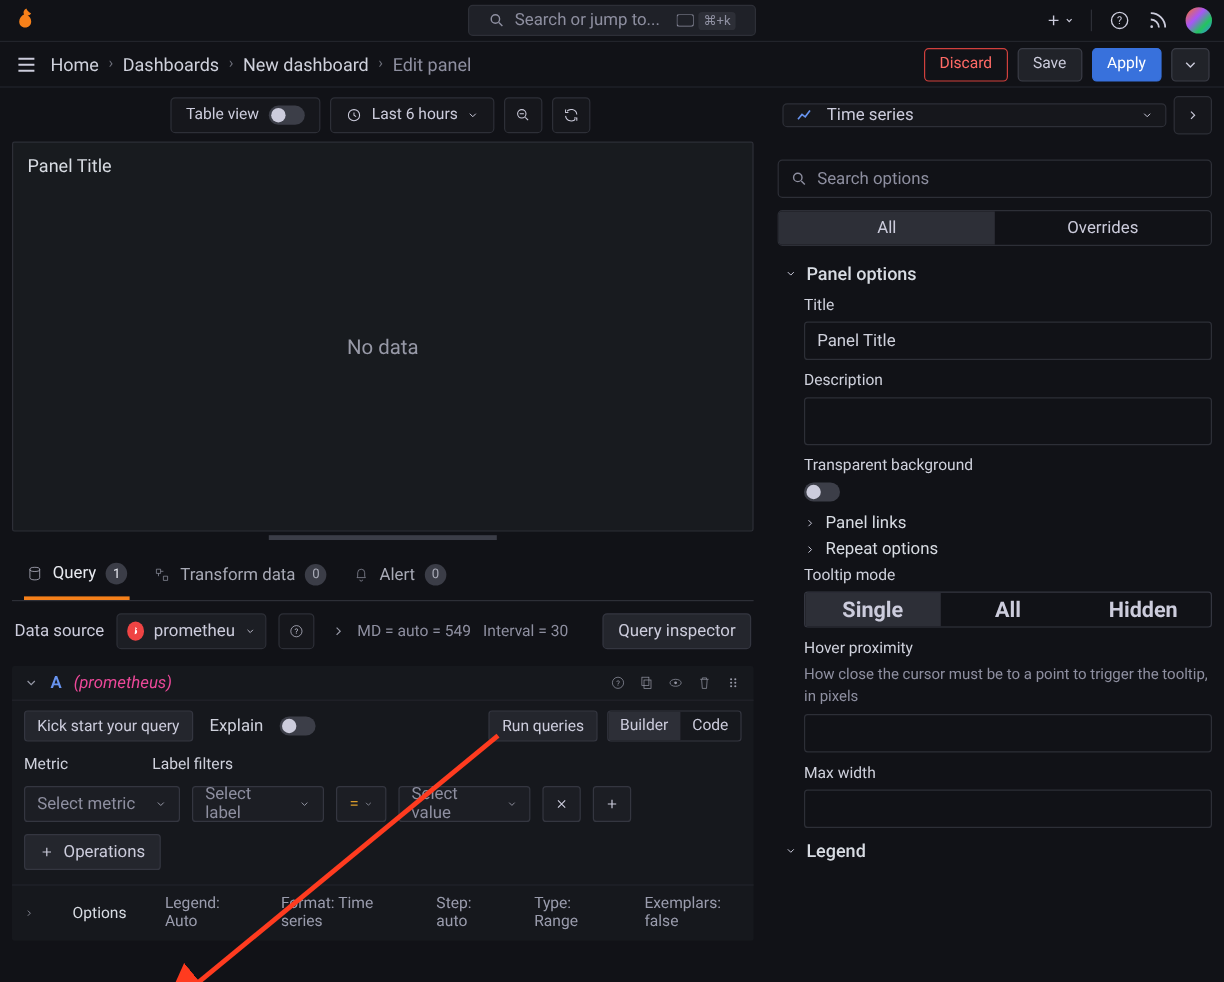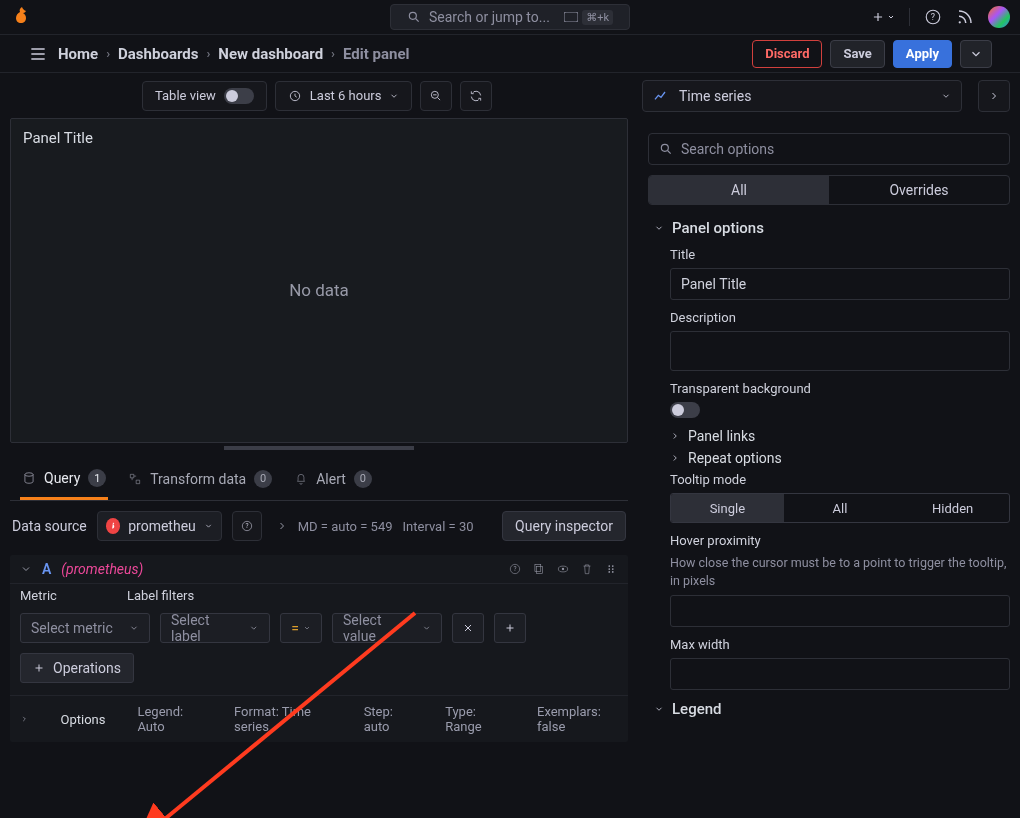--- a/index.html
+++ b/index.html
@@ -53,59 +53,58 @@
 .avatar {
   width: 22px; height: 22px; border-radius: 50%;
   background: linear-gradient(135deg,#f97316 0%,#a855f7 40%,#22c55e 70%,#3b82f6 100%);
 }
 .breadcrumb-row {
   height: 39px;
   border-top: 1px solid #22242b;
   border-bottom: 1px solid #22242b;
   display: flex;
   align-items: center;
-  padding: 0 28px;
+  padding: 0 12px;
   gap: 10px;
-  font-weight: bold;
 }
 .hamburger { cursor:pointer; }
 .crumbs { display:flex; align-items:center; gap:8px; font-size:15px;}
 .crumbs .sep { color:#6d6f7a; font-size:13px;}
 .crumbs .crumb { color:#cfd1dc; }
 .crumbs .crumb.muted { color:#8e8fa0; }
 .br-actions { margin-left:auto; display:flex; gap:8px; align-items:center;}
 .btn {
   height: 28px; padding: 0 12px; border-radius: 4px; font-size: 13px;
   display:flex; align-items:center; border:1px solid #3b3d47; background:#212329; color:#ccccdc; cursor:pointer;
 }
 .btn.red { border-color:#d1403d; color:#ff6a66; background:transparent;}
 .btn.blue { background:#3871dc; border-color:#3871dc; color:#fff;}
 .btn.chevron { width:32px; padding:0; justify-content:center;}
 
 .toolbar-row {
   height: 45px;
   display:flex;
   align-items:center;
   padding: 0 10px;
-  gap: 16px;
+  gap: 6px;
 }
 .toolbar-left { display:flex; gap:8px; align-items:center; margin-left:132px;}
 .chip {
   height: 30px; padding: 0 12px; border-radius: 4px; font-size: 13px;
   display:flex; align-items:center; gap:8px; border:1px solid #2d2f37; color:#ccccdc;
   background:#16171c;
 }
 .switch { width:30px; height:16px; background:#3c3e48; border-radius:8px; position:relative;}
 .switch::after{content:"";position:absolute;width:12px;height:12px;border-radius:50%;background:#ccccdc;left:2px;top:2px;}
 .seg { display:flex; border:1px solid #2d2f37; border-radius:4px; overflow:hidden;}
 .seg .seg-btn { height:30px; padding:0 14px; display:flex; align-items:center; font-size:13px;}
 .seg .seg-btn.active { background:#2d2f37;}
 .iconbox { width:32px; height:30px; border:1px solid #2d2f37; border-radius:4px; display:flex; align-items:center; justify-content:center; background:#16171c;}
 .vis-select {
-  margin-left:auto; width:320px; height:32px; border:1px solid #2d2f37; border-radius:4px;
+  margin-left:auto; width:320px; height:20px; border:1px solid #2d2f37; border-radius:4px;
   display:flex; align-items:center; padding:0 10px; gap:10px; background:#16171c;justify-content:flex-end;
 }
 .vis-select .grow{flex:1;}
 .collapse-btn { width:32px; height:32px; border:1px solid #2d2f37; border-radius:4px; display:flex; align-items:center; justify-content:center; background:#16171c;}
 
 .main {
   display:flex;
   position:absolute;
   top:118px; bottom:0; left:0; right:0;
 }
@@ -165,21 +164,21 @@
 .tabs2 div{ flex:1; display:flex; align-items:center; justify-content:center;}
 .tabs2 .active{ background:#2d2f37;}
 .sect-h { display:flex; align-items:center; gap:8px; color:#d8dce3; font-size:15px; margin:10px 0 10px 6px; font-weight:500;}
 .field-lbl { font-size:13px; color:#cfd1dc; margin:6px 0 6px 22px;}
 .field-desc { font-size:12.5px; color:#8e8fa0; margin:2px 0 6px 22px; line-height:1.4;}
 .field-input { height:32px; border:1px solid #2d2f37; background:#111217; border-radius:3px; margin:0 0 10px 22px; padding:0 10px; display:flex; align-items:center; color:#cfd1dc;}
 .field-textarea { height:40px; resize:none;}
 .sub-sect { display:flex; align-items:center; gap:8px; color:#d8dce3; margin:6px 0 6px 22px;}
 
 .seg3 { display:flex; border:1px solid #343640; border-radius:3px; overflow:hidden; margin:0 0 10px 22px; height:30px;}
-.seg3 div{ flex:1; display:flex; align-items:center; justify-content:center; font-size:13px;}
+.seg3 div{ flex:1; display:flex; align-items:center; justify-content:center; font-size:18px;font-weight:bold;}
 .seg3 .active{ background:#2d2f37;}
 
 .arrow {
   position:absolute;
   pointer-events:none;
   top: 490px;
   left: 140px;
   z-index: 50;
 }
 svg { display:block; }
@@ -395,20 +394,32 @@
             <svg width="14" height="14" viewBox="0 0 24 24">
                 <circle cx="9" cy="7" r="1.5" fill="#9799a7"></circle>
                 <circle cx="15" cy="7" r="1.5" fill="#9799a7"></circle>
                 <circle cx="9" cy="12" r="1.5" fill="#9799a7"></circle>
                 <circle cx="15" cy="12" r="1.5" fill="#9799a7"></circle>
                 <circle cx="9" cy="17" r="1.5" fill="#9799a7"></circle>
                 <circle cx="15" cy="17" r="1.5" fill="#9799a7"></circle>
               </svg>
           </div>
         </div>
+        <div class="q-row2">
+          <div class="pill">Kick start your query</div>
+          <span style="color:#cfd1dc">Explain</span>
+          <div class="switch"></div>
+          <div class="right">
+            <div class="pill">Run queries</div>
+            <div class="seg2">
+              <div class="active">Builder</div>
+              <div>Code</div>
+            </div>
+          </div>
+        </div>
         <div class="labels-row">
           <span class="lbl-h">Metric</span>
           <span class="lbl-h">Label filters</span>
         </div>
         <div class="controls-row">
           <div class="select-ctl" style="width:130px">
             <span>Select metric</span>
             <svg width="10" height="10" viewBox="0 0 24 24" style="margin-left:auto">
                 <path stroke="#9799a7" stroke-width="2" fill="none" d="M6 9l6 6 6-6"></path>
               </svg>

